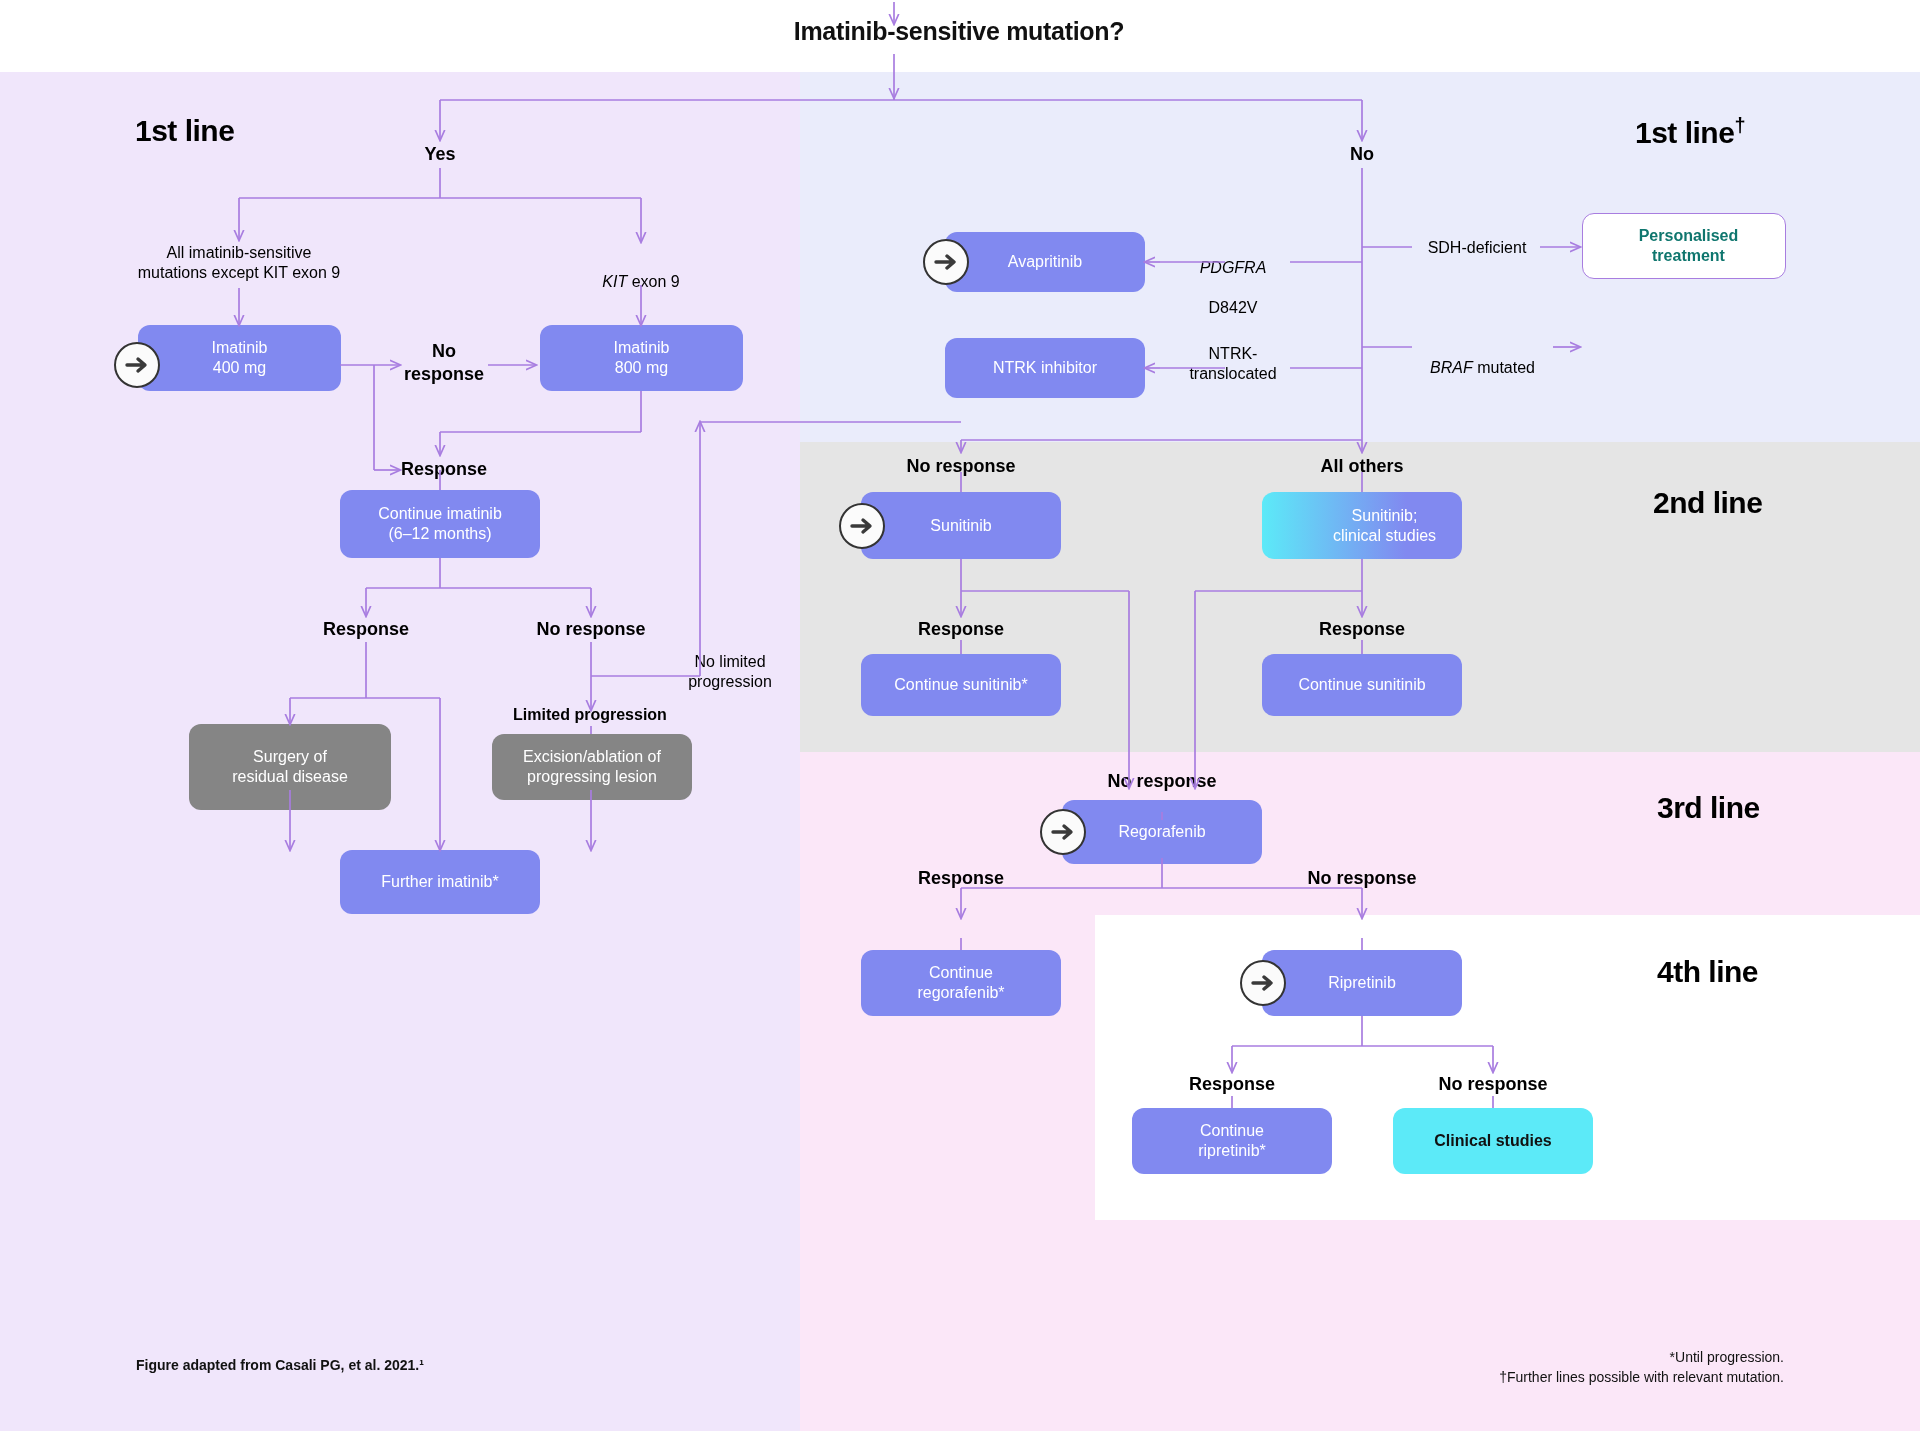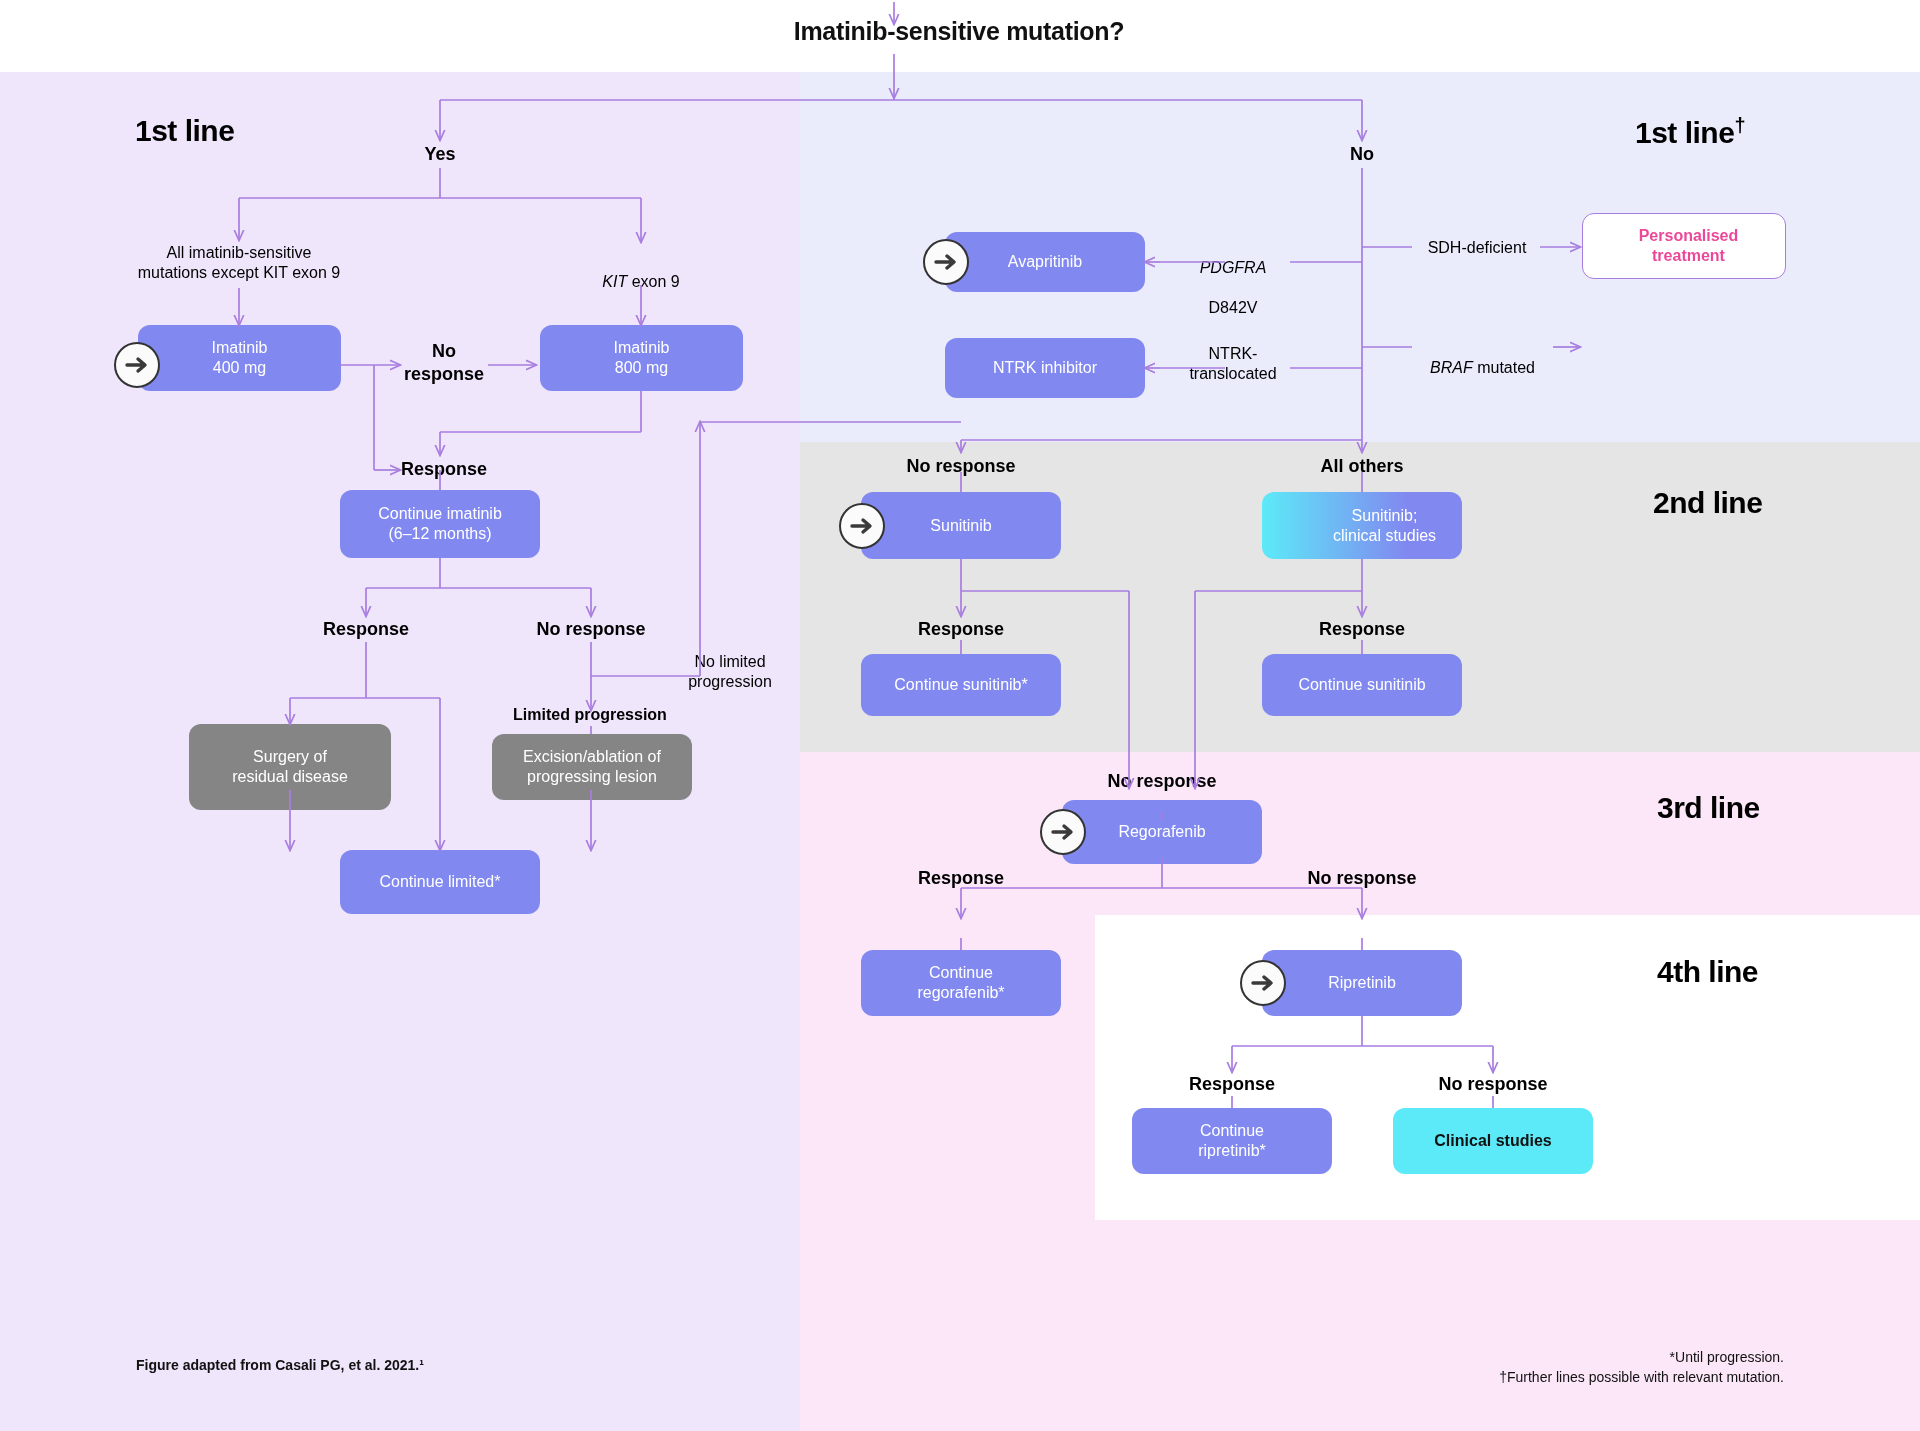--- a/index.html
+++ b/index.html
@@ -43,21 +43,21 @@
     position:absolute; border-radius:12px;
     display:flex; align-items:center; justify-content:center;
     text-align:center; line-height:1.22;
     color:#ffffff; font-size:16px; white-space:pre-line;
   }
   .node.blue  { background:#8189f0; }
   .node.grey  { background:#858585; }
   .node.cyan  { background:#5ceaf8; color:#111; font-weight:bold; }
   .node.grad  { background:linear-gradient(90deg,#5ceaf8 0%, #8189f0 72%);padding-left:45px; }
   .node.white {
-    background:#ffffff; color:#ec4899; border:1.5px solid #a87de0;
+    background:#ffffff; color:#0f766e; border:1.5px solid #a87de0;
     font-weight:bold; font-size:16px;padding-left:9px;
   }
 
   
   .lbl {
     position:absolute; text-align:center; color:#000;
     font-size:16px; line-height:1.25; white-space:pre-line;
   }
   .lbl.b { font-weight:bold; font-size:18px; }
 
@@ -273,21 +273,21 @@
 progression</div>
 
   <div class="lbl b" style="left:500px; top:705px; width:180px; font-size:16px;">Limited progression</div>
 
   <div class="node grey" style="left:189px; top:724px; width:202px; height:86px;">Surgery of
 residual disease</div>
 
   <div class="node grey" style="left:492px; top:734px; width:200px; height:66px;">Excision/ablation of
 progressing lesion</div>
 
-  <div class="node blue" style="left:340px; top:850px; width:200px; height:64px;">Continue limited*</div>
+  <div class="node blue" style="left:340px; top:850px; width:200px; height:64px;">Further imatinib*</div>
 
   <div class="lbl b" style="left:1322px; top:143px; width:80px;">No</div>
 
   <div class="node blue" style="left:945px; top:232px; width:200px; height:60px;" style2="">Avapritinib</div>
   <div class="startmark" style="left:923px; top:239px;">
     <svg width="26" height="26" viewBox="0 0 26 26">
         <path d="M3 13 H20 M14 7 L21 13 L14 19" fill="none" stroke="#3a3a3a" stroke-width="3.4" stroke-linecap="round" stroke-linejoin="round"></path>
       </svg>
   </div>
 

